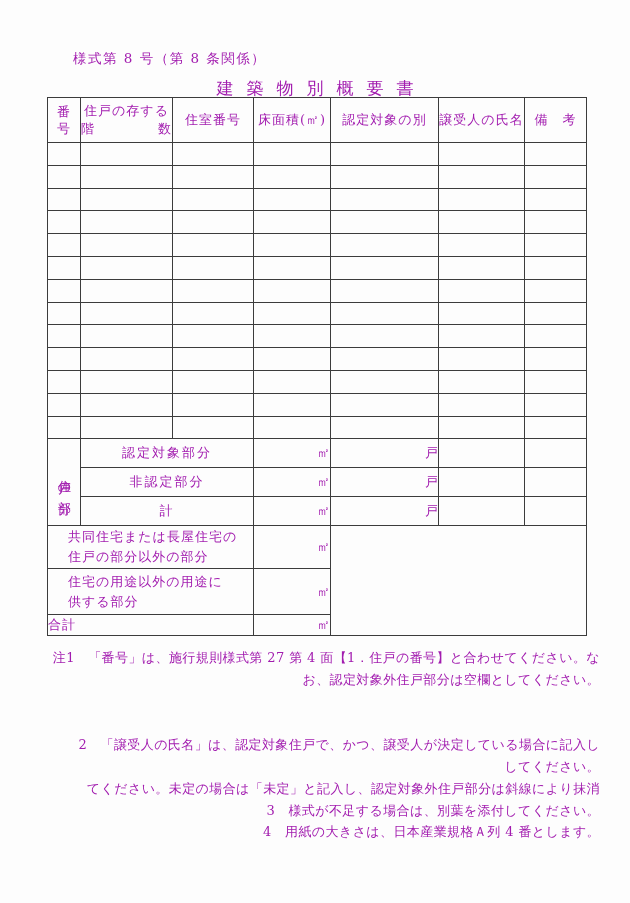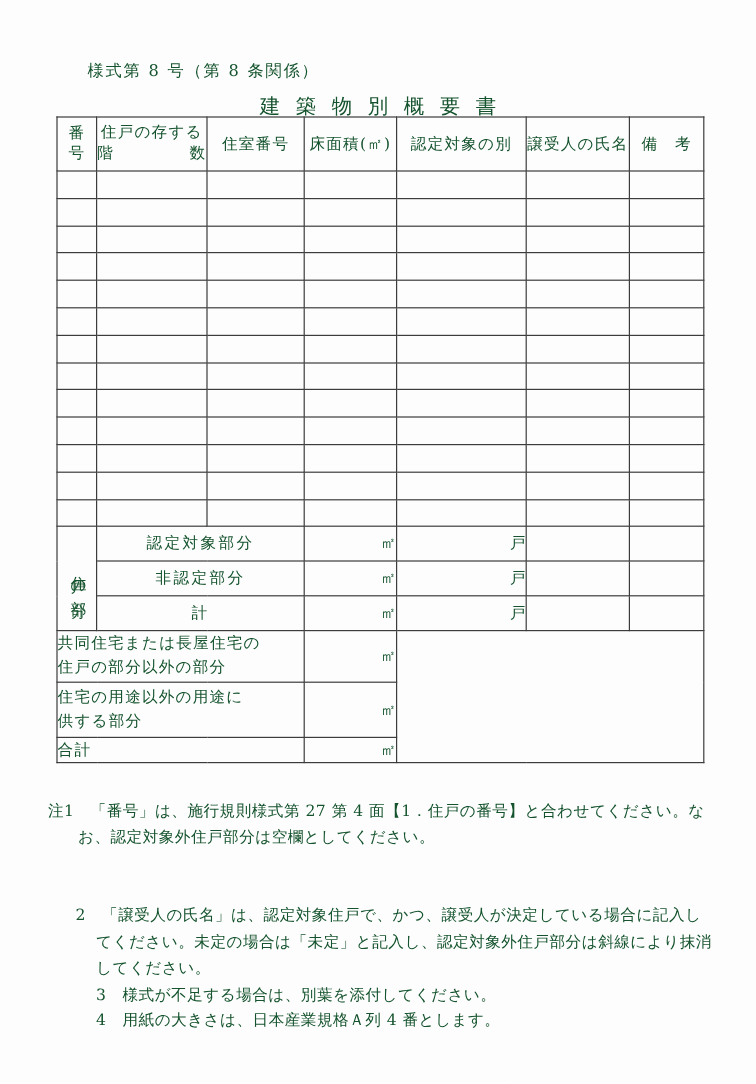--- a/index.html
+++ b/index.html
@@ -1,19 +1,19 @@
 <!DOCTYPE html>
 <html lang="ja"><head>
 <meta charset="utf-8">
 <style>
   html,body { margin:0; padding:0; background:#ffffff; }
   .page {
     position:relative; width:630px; height:903px; background:#fdfdfd;
     font-family:"DejaVu Serif","Liberation Serif",serif;
-    color:#14532d; overflow:hidden;
+    color:#a21caf; overflow:hidden;
   }
   .form-number {
     position:absolute; left:73px; top:50px;
     font-size:13.5px; letter-spacing:1.5px; white-space:nowrap;
   }
   .form-title {
     position:absolute; left:0; top:77px; width:100%;
     text-align:center; font-size:17px;
     letter-spacing:13px; text-indent:13px; white-space:nowrap;
   }
@@ -40,24 +40,24 @@
     writing-mode:vertical-rl; text-orientation:upright;
     letter-spacing:2px; padding:2px 0;
   }
   td.row-label { padding-left:9px; letter-spacing:2px; text-align:center; }
   td.unit-m2 { text-align:right; padding-right:4px; }
   td.unit-ko { text-align:right; padding-right:14px; }
   tr.other-row-1 { height:43px; }
   tr.other-row-2 { height:46px; }
   tr.other-row-3 { height:21px; }
   td.big-label { padding-left:19px; letter-spacing:1px; text-align:left; }
-  td.big-label div { line-height:20px; }
+  td.big-label div { line-height:20px;margin-left:20px; }
   .notes {
-    position:absolute; left:40px; top:666px; width:560px;
-    font-size:13px; line-height:21.7px; letter-spacing:0.4px;
+    position:absolute; left:40px; top:647px; width:560px;
+    font-size:13px; line-height:21.7px; letter-spacing:0.4px;text-align:right;
   }
   .notes div { white-space:nowrap; }
   .ml25 { margin-left:25px; }
   .ml23 { margin-left:23px;margin-top:44px; }
   .ml40 { margin-left:40px; }
   .ml28 { margin-left:40px; }
 </style>
 </head>
 <body>
 
@@ -264,19 +264,19 @@
         <td class="big-label" colspan="3">合計</td>
         <td class="unit-m2">㎡</td>
       </tr>
     </tbody>
   </table>
 
   <div class="notes">
     <div>注1　「番号」は、施行規則様式第 27 第 4 面【1．住戸の番号】と合わせてください。な</div>
     <div class="ml25">お、認定対象外住戸部分は空欄としてください。</div>
     <div class="ml23">2　「譲受人の氏名」は、認定対象住戸で、かつ、譲受人が決定している場合に記入し</div>
+    <div class="ml40">してください。</div>
     <div class="ml40">てください。未定の場合は「未定」と記入し、認定対象外住戸部分は斜線により抹消</div>
-    <div class="ml40">してください。</div>
     <div class="ml28">3　様式が不足する場合は、別葉を添付してください。</div>
     <div class="ml28">4　用紙の大きさは、日本産業規格Ａ列 4 番とします。</div>
   </div>
 
 </div>
 
 </body></html>

